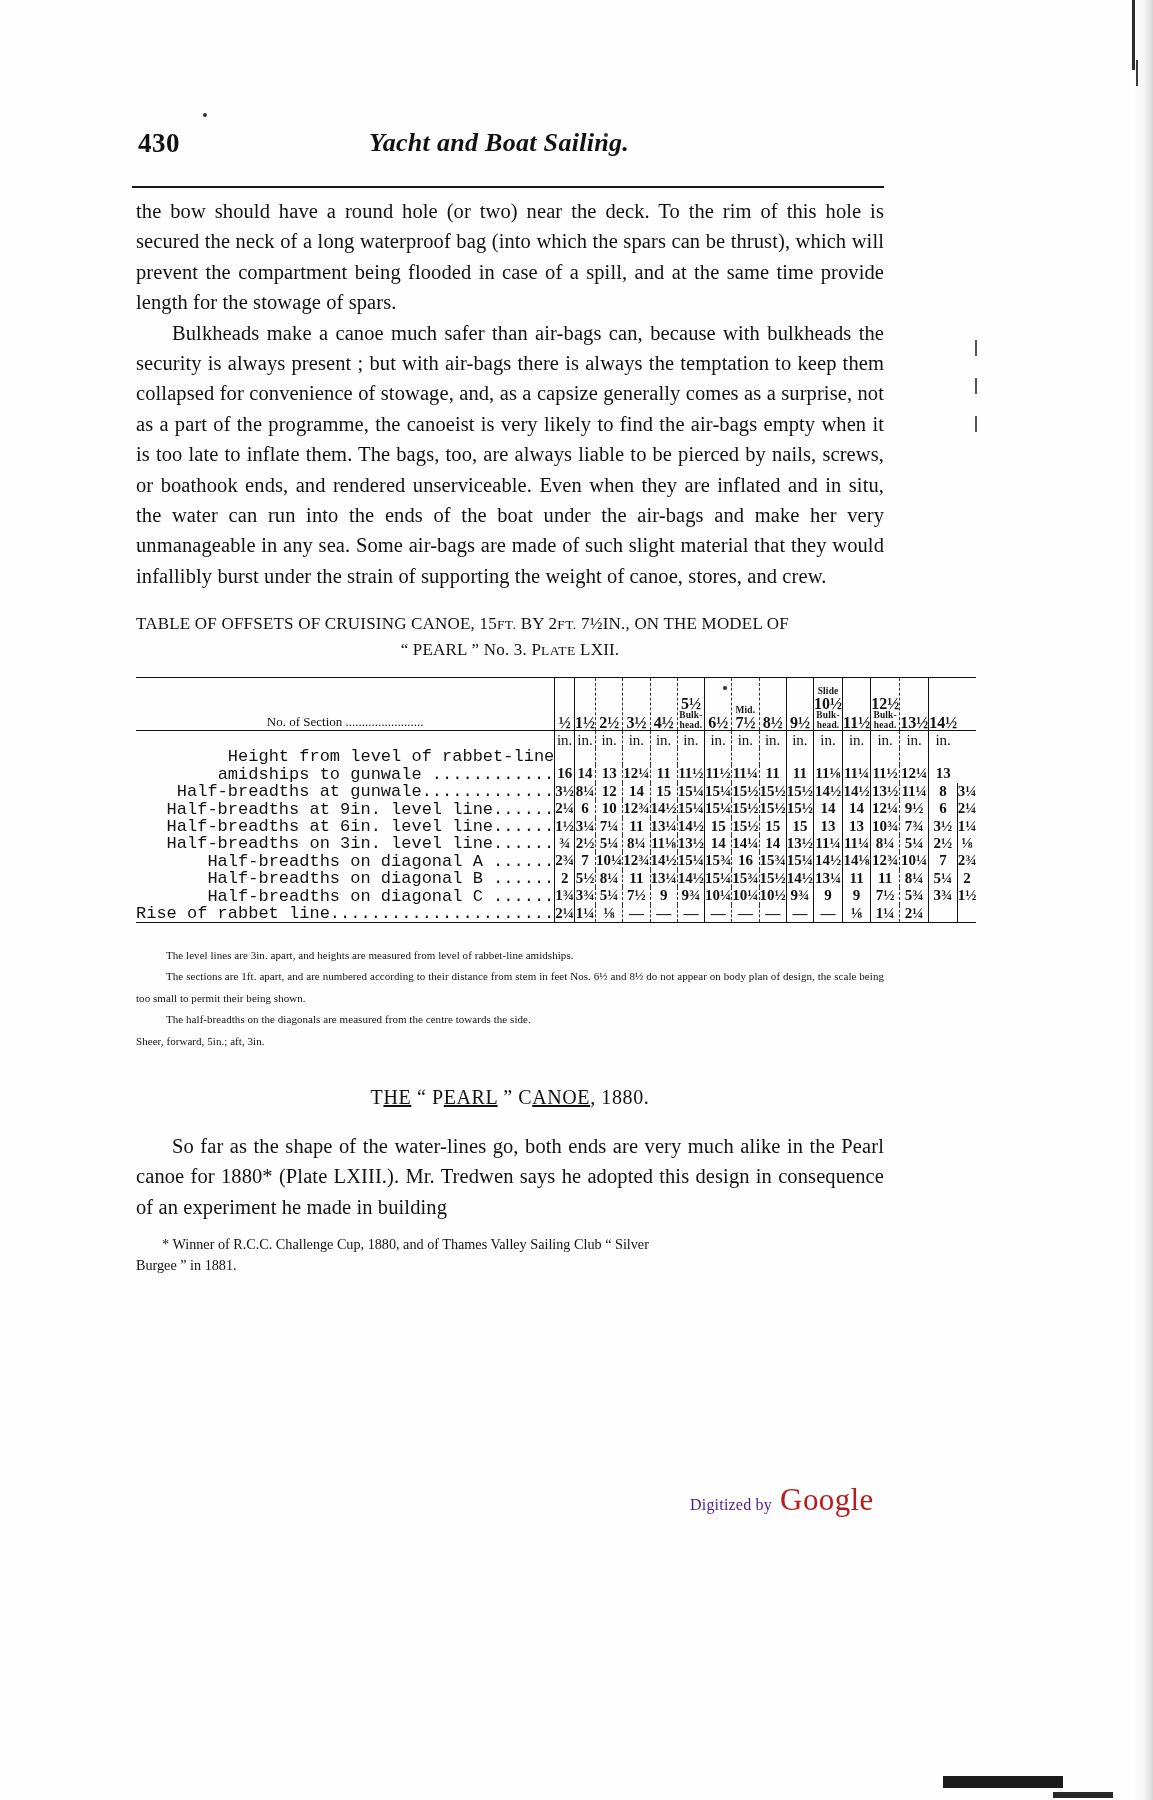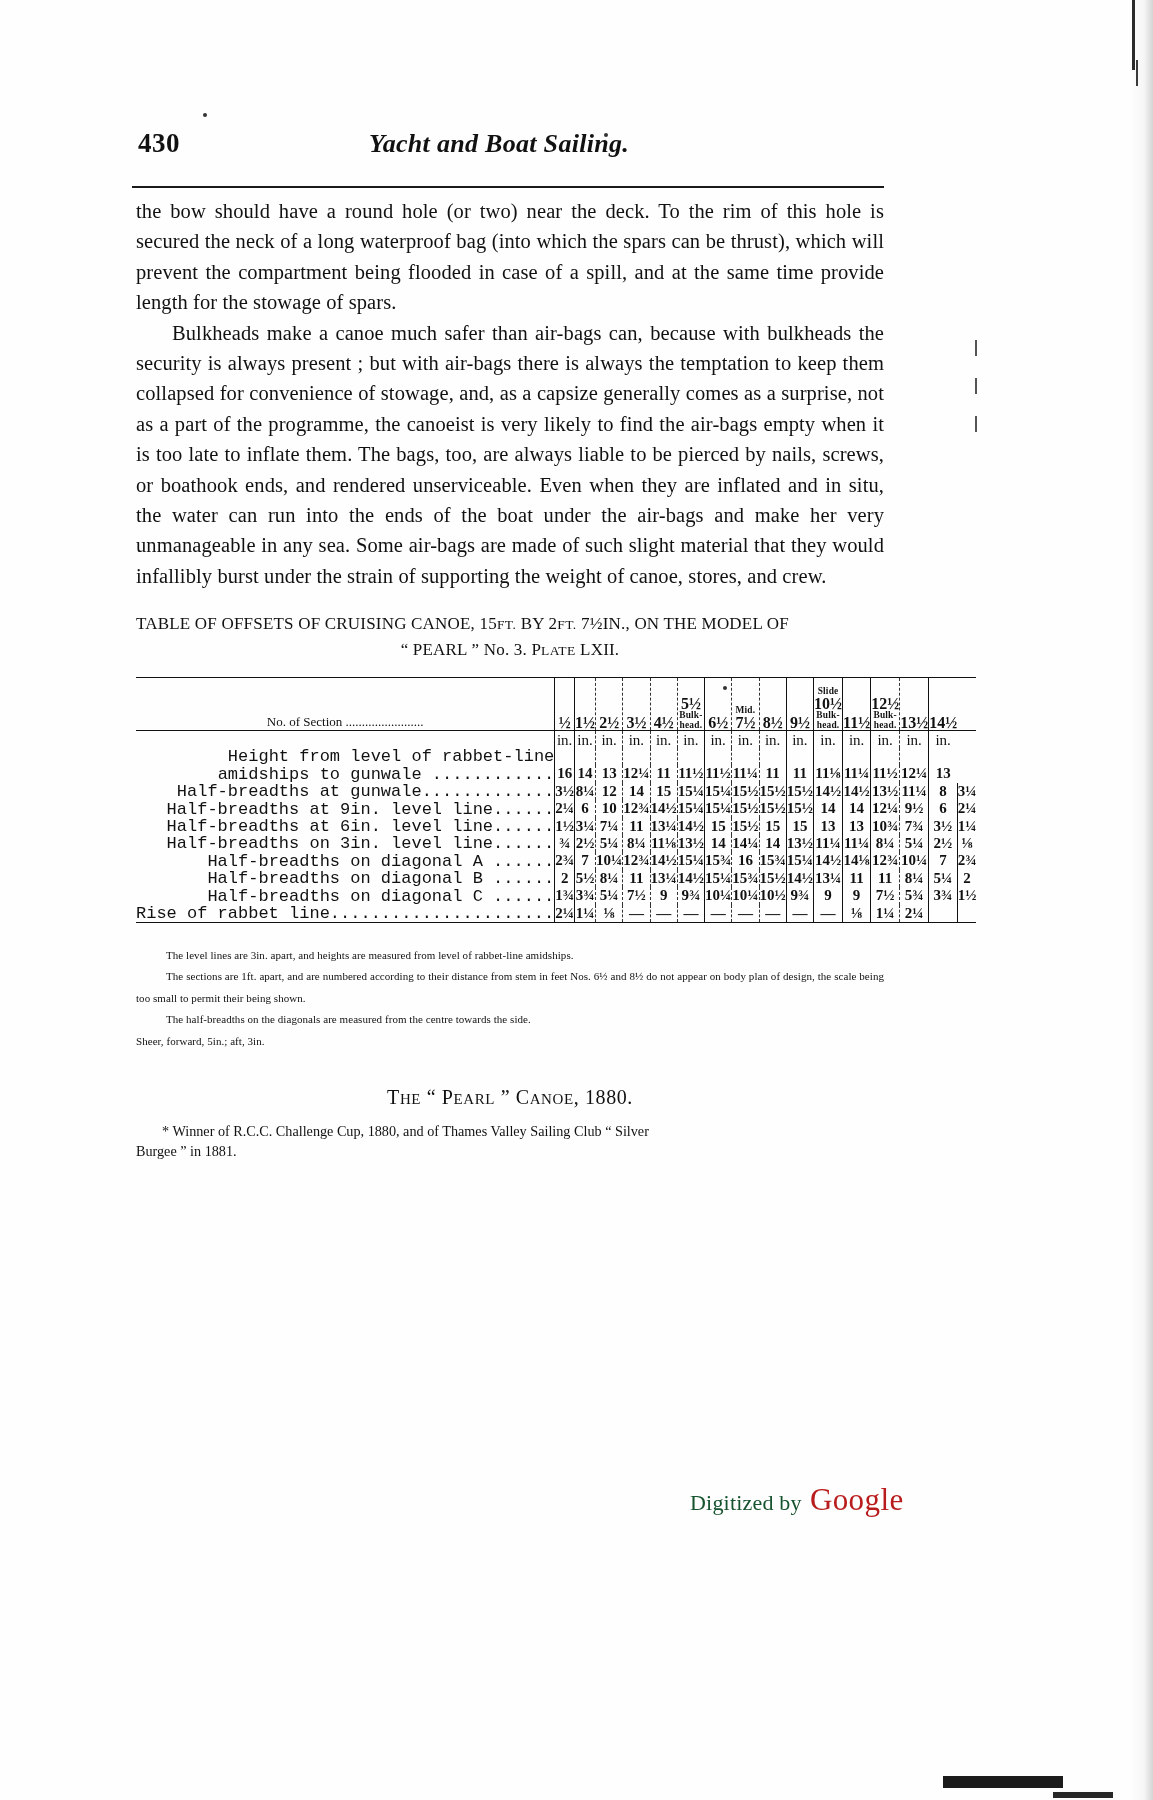--- a/index.html
+++ b/index.html
@@ -69,21 +69,21 @@
     background: #333;
     border-radius: 50%;
   }
 
   
   .head-row {
     position: absolute;
     left: 138px; top: 128px;
     width: 760px;
     display: flex;
-    align-items: flex-end;
+    align-items: flex-start;
   }
   .folio {
     font-family: "Liberation Serif", serif;
     font-weight: bold;
     font-size: 27px;
     letter-spacing: 0.5px;
   }
   .running-head {
     flex: 1;
     text-align: center;
@@ -203,40 +203,40 @@
   }
   .notes p { margin: 0; text-align: justify; }
   .notes p.i { text-indent: 30px; }
 
   .subhead {
     margin-top: 34px;
     text-align: center;
     font-size: 20px;
     letter-spacing: 0.6px;
   }
-  .subhead .sc2 { font-size: 15px; letter-spacing: 0.6px; }
+  .subhead .sc2 { font-size: 20px; letter-spacing: 0.6px; text-decoration: underline; }
   .footnote {
     margin-top: 12px;
     font-size: 14.2px;
     line-height: 20.5px;
   }
   .footnote p { margin: 0; }
   .footnote p.i { text-indent: 26px; font-family: Liberation Serif, serif; }
 
   .watermark {
     position: absolute;
     left: 690px; top: 1482px;
     font-size: 31px;
     color: #c9c9c9;
     font-family: "Liberation Serif", serif;
     letter-spacing: 0.4px;
   }
   .watermark .dig {
-    font-size: 22px;
-    color: #14532d;
+    font-size: 16px;
+    color: #4c1d95;
     letter-spacing: 0.2px;
   }
   .watermark .g1 { color: #b91c1c; }
 </style>
 </head>
 <body>
 
 <div class="page">
 
   <div class="scan-edge"></div>
@@ -562,20 +562,21 @@
 
     <div class="notes">
       <p class="i">The level lines are 3in. apart, and heights are measured from level of rabbet-line amidships.</p>
       <p class="i">The sections are 1ft. apart, and are numbered according to their distance from stem in feet Nos. 6½ and 8½ do not appear on body plan of design, the scale being too small to permit their being shown.</p>
       <p class="i">The half-breadths on the diagonals are measured from the centre towards the side.</p>
       <p>Sheer, forward, 5in.; aft, 3in.</p>
     </div>
 
     <div class="subhead"><span>T</span><span class="sc2">HE</span><span> “ P</span><span class="sc2">EARL</span><span> ” C</span><span class="sc2">ANOE</span><span>, 1880.</span></div>
 
+    <p class="para indent" style="margin-top:22px;">So far as the shape of the water-lines go, both ends are very much alike in the Pearl canoe for 1880* (Plate LXIII.).   Mr. Tredwen says he adopted this design in consequence of an experiment he made in building</p>
 
     <div class="footnote">
       <p class="i">* Winner of R.C.C. Challenge Cup, 1880, and of Thames Valley Sailing Club “ Silver</p>
       <p>Burgee ” in 1881.</p>
     </div>
 
   </div>
 
   <div class="watermark">
     <span class="dig">Digitized by</span>

